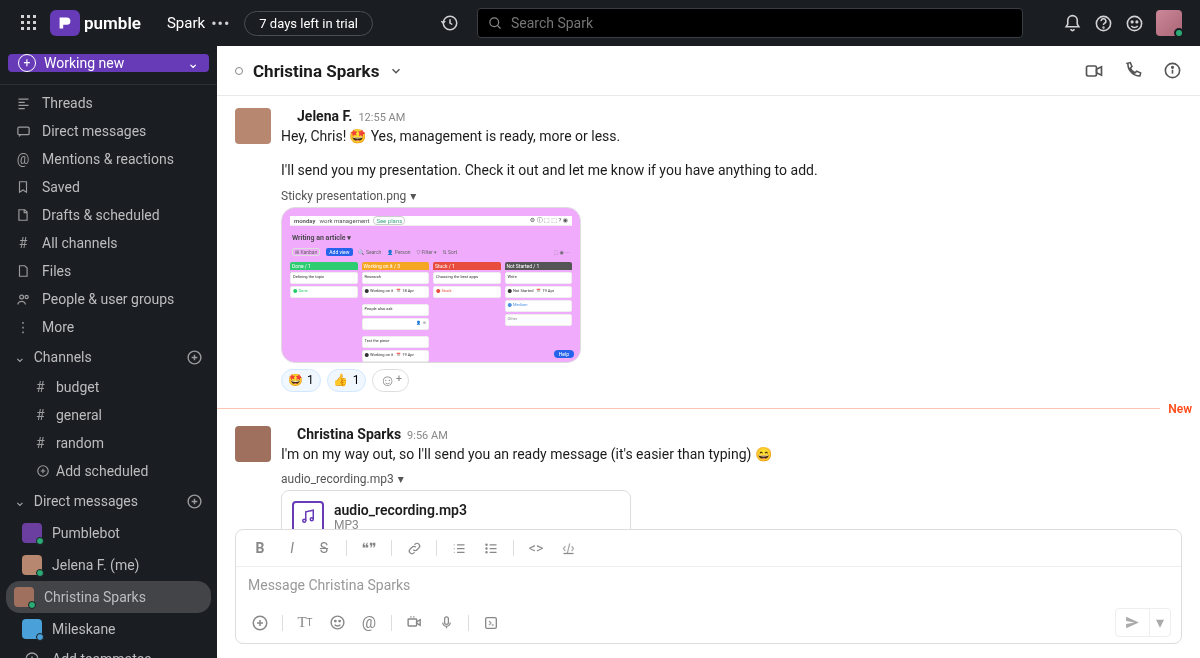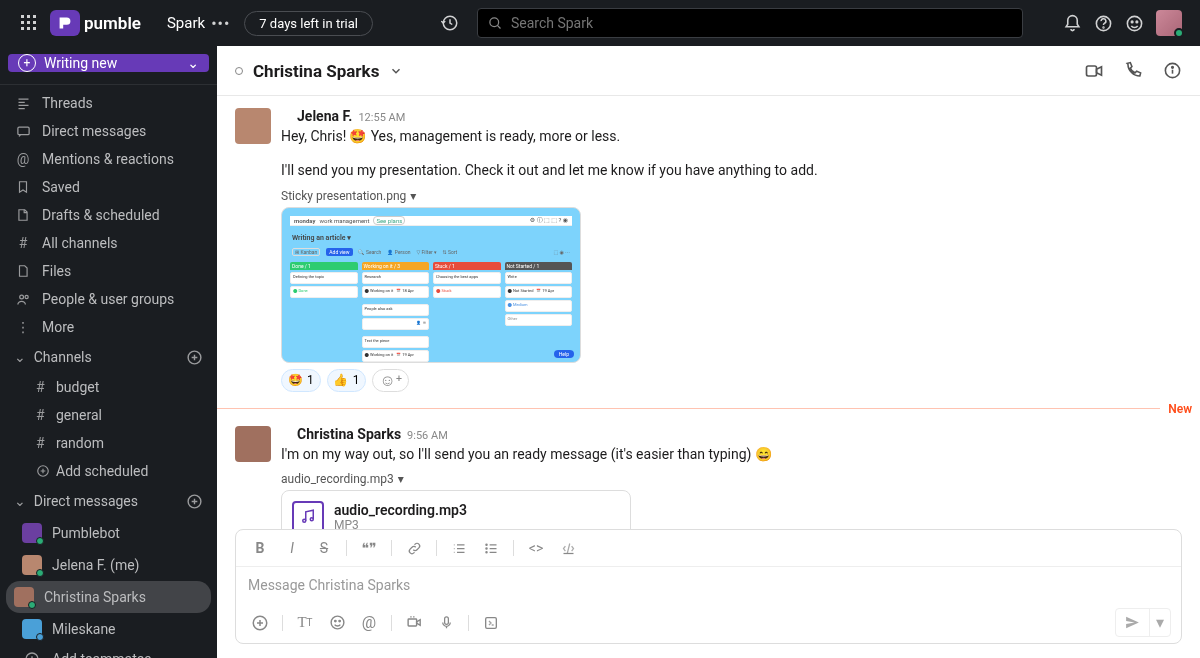--- a/index.html
+++ b/index.html
@@ -51,21 +51,21 @@
 
 .messages { flex: 1; overflow-y: auto; padding: 8px 0; }
 .msg { display: flex; padding: 4px 18px; gap: 10px; }
 .msg-avatar { width: 36px; height: 36px; border-radius: 4px; flex-shrink: 0; }
 .msg-body { flex: 1; }
 .msg-head { display: flex; align-items: baseline; gap: 6px; margin-left: 16px; }
 .msg-author { font-weight: 700; font-size: 14px; color: #1d1c1d; }
 .msg-time { font-size: 11px; color: #888; }
 .msg-text { font-size: 14px; color: #1d1c1d; margin-top: 2px; line-height: 1.45; }
 .attach-name { font-size: 12px; color: #555; margin-top: 8px; display: flex; align-items: center; gap: 4px; }
-.attach-preview { width: 300px; height: 156px; border: 1px solid #ddd; border-radius: 8px; margin-top: 4px; background: #7dd3fc; position: relative; overflow: hidden; }
+.attach-preview { width: 300px; height: 156px; border: 1px solid #ddd; border-radius: 14px; margin-top: 4px; background: #f0abfc; position: relative; overflow: hidden; }
 .kanban { padding: 8px; font-size: 6px; }
 .kanban-head { height: 10px; background: #fff; border-bottom: 1px solid #eee; margin-bottom: 4px; display:flex; align-items:center; gap:4px; padding:0 4px; color:#555;}
 .kanban-row { display:flex; gap:4px; }
 .kanban-col { flex:1; }
 .kanban-tab { height:8px; border-radius:2px 2px 0 0; color:#fff; padding:1px 2px; font-size:5px; line-height:6px; overflow:hidden;}
 .kanban-card { background:#fff; border:1px solid #eee; border-radius:2px; margin-top:2px; height:12px; padding:1px 2px; font-size:4px; color:#333;}
 .reactions { display: flex; gap: 6px; margin-top: 6px; }
 .react-pill { border: 1px solid #d0e7ff; background: #f0f7ff; border-radius: 12px; padding: 1px 6px; display: flex; align-items: center; gap: 4px; font-size: 12px; cursor: pointer; }
 .react-add { border: 1px solid #ddd; border-radius: 12px; padding: 1px 6px; cursor: pointer; color: #888; }
 .new-divider { display: flex; align-items: center; margin: 6px 0; }
@@ -164,21 +164,21 @@
         <div class="status-dot"></div>
       </div>
   </div>
 </div>
 
 <div class="body">
 
   <div class="sidebar">
     <div class="create-btn">
       <span class="plus-circ">+</span>
-      <span>Writing new</span>
+      <span>Working new</span>
       <span class="chev">⌄</span>
     </div>
     <div class="side-divider"></div>
     <div class="side-item">
         <span class="sicon">
           <svg width="15" height="15" viewBox="0 0 24 24" fill="none" stroke="currentColor" stroke-width="2">
             <path d="M4 5h16M4 10h10M4 15h16M4 20h10"></path>
           </svg>
         </span>
         <span>Threads</span>

